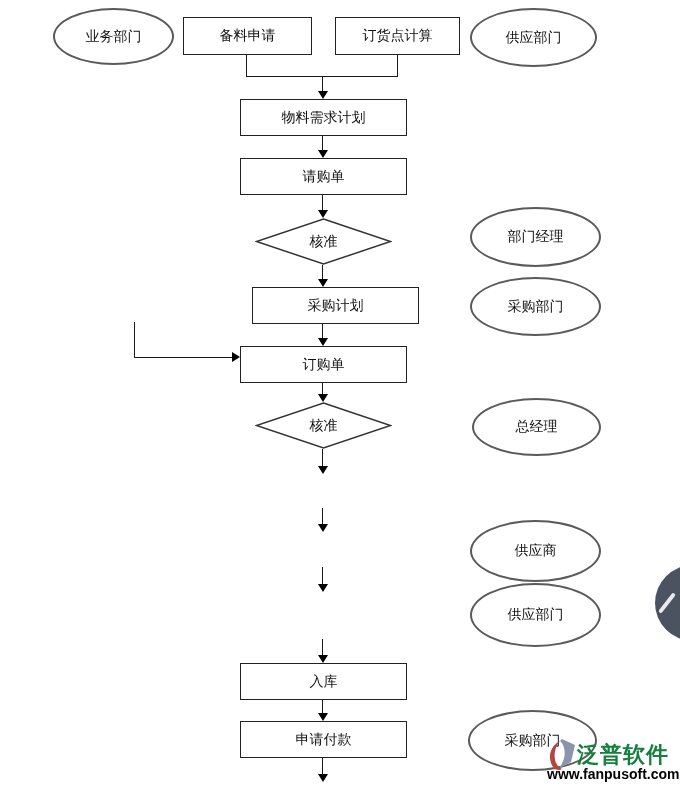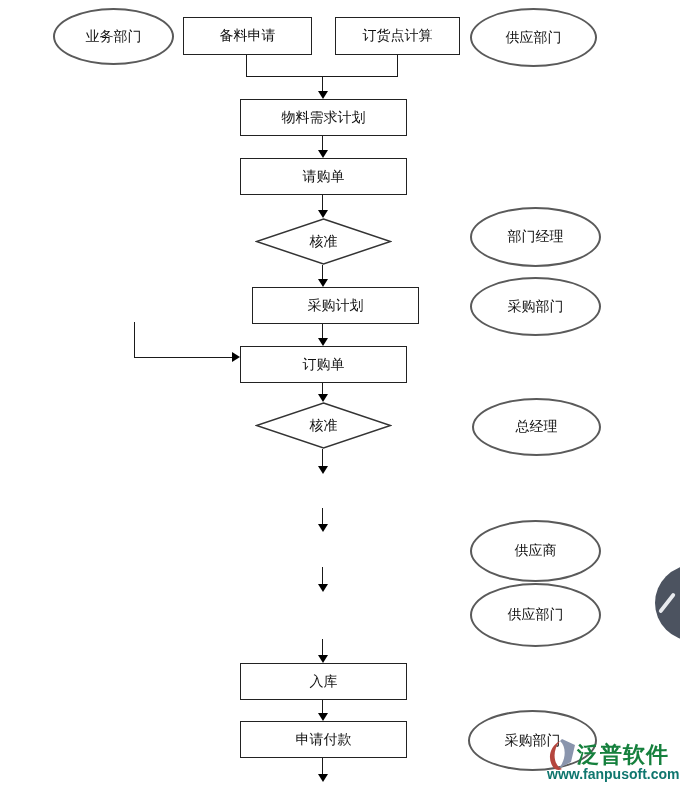--- a/index.html
+++ b/index.html
@@ -22,21 +22,21 @@
   .rect{background:#fff;border:1px solid #222;}
   .ellipse{background:#fff;border:2px solid #5a5a5a;border-radius:50%;font-family:Liberation Mono, monospace;}
   .diamond{background:transparent;border:none;}
   .diamond svg{position:absolute;left:0;top:0;width:100%;height:100%;}
   .diamond .dlabel{position:relative;z-index:3;}
   
   .wm{position:absolute;z-index:4;}
   .wm-brand{position:absolute;left:577px;top:740px;font-size:22px;font-weight:bold;
     color:#15803d;letter-spacing:1px;white-space:nowrap;}
   .wm-url{position:absolute;left:547px;top:766px;font-size:14px;font-weight:bold;
-    color:#0f766e;white-space:nowrap;}
+    color:#000000;white-space:nowrap;}
   .wm-logo{position:absolute;left:546px;top:738px;width:30px;height:34px;}
   
   .fab{position:absolute;left:655px;top:565px;width:76px;height:76px;border-radius:50%;
     background:#4c5360;z-index:5;border:none;padding:0;cursor:pointer;}
   .fab-glyph{position:absolute;left:10px;top:26px;width:4px;height:24px;background:#e8eaee;
     border-radius:2px;transform:rotate(38deg);}
 </style>
 </head>
 <body>
 

